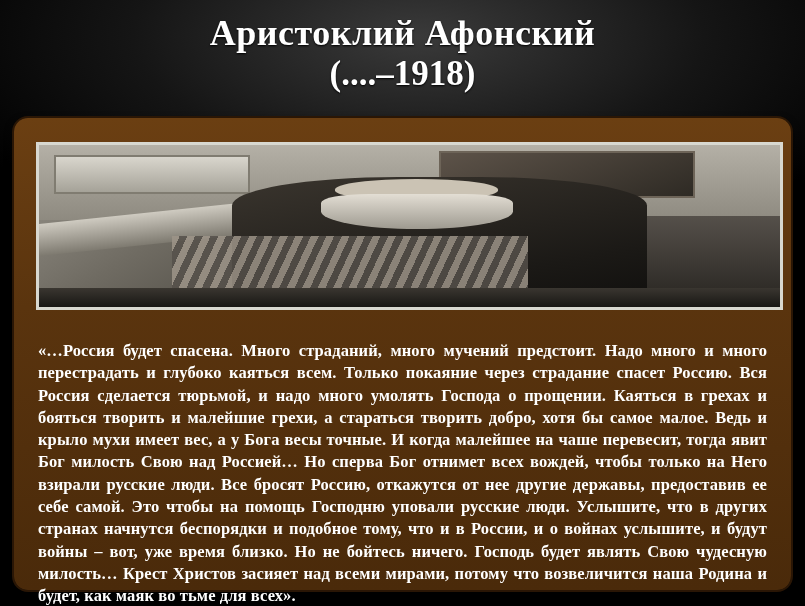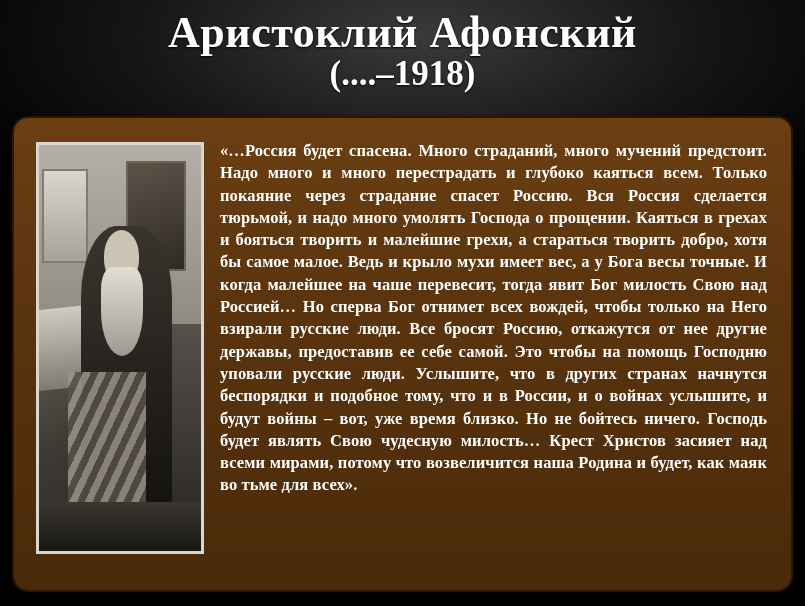--- a/index.html
+++ b/index.html
@@ -29,21 +29,21 @@
     position: absolute;
     top: 12px;
     left: 0;
     width: 805px;
     text-align: center;
     color: #ffffff;
     z-index: 3;
   }
   .title-line1 {
     font-family: "Liberation Serif", serif;
-    font-size: 44px;
+    font-size: 36px;
     font-weight: bold;
     letter-spacing: 0.5px;
     line-height: 42px;
     text-shadow: 0 1px 2px #000;
   }
   .title-line2 {
     font-family: "Liberation Serif", serif;
     font-size: 35px;
     font-weight: bold;
     line-height: 40px;
@@ -63,21 +63,21 @@
     box-sizing: border-box;
     padding: 8px;
     display: flex;
     flex-direction: row;
   }
   .panel-inner {
     position: relative;
     width: 100%;
     height: 100%;
     display: flex;
-    flex-direction: row;
+    flex-direction: column;
   }
 
   
   .photo-wrap {
     flex: 0 0 168px;
     margin: 16px 0 16px 14px;
     border: 3px solid #d8d8d0;
     background: #cfcfc6;
     box-sizing: border-box;
     height: 412px;

